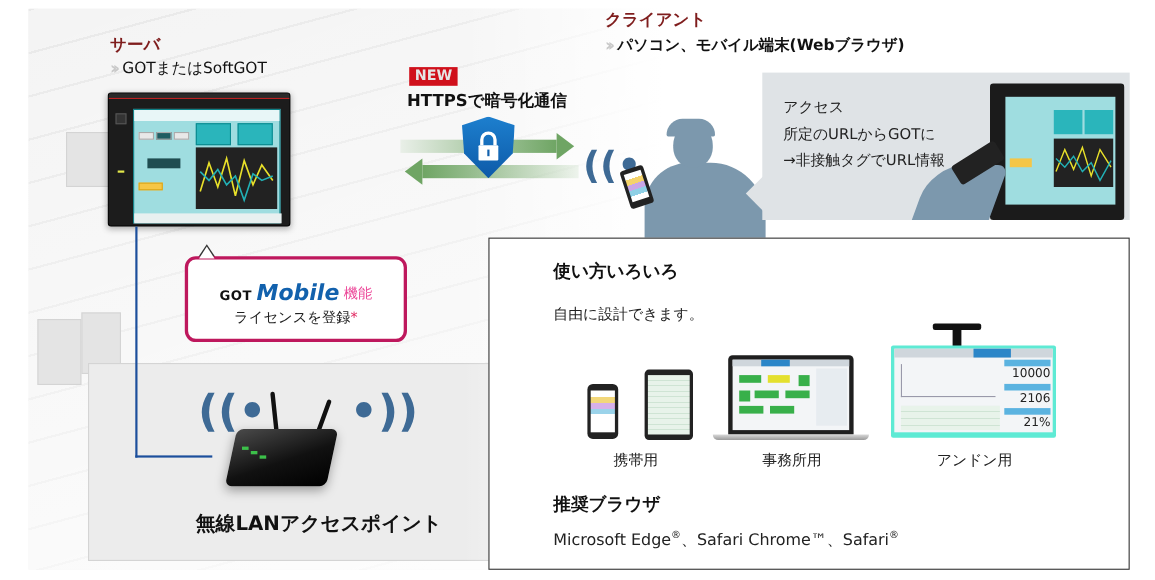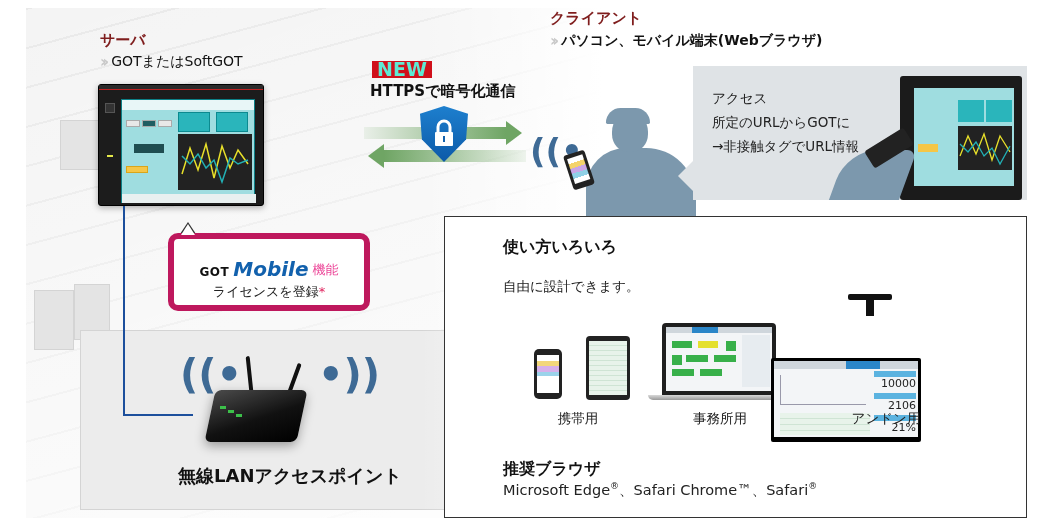--- a/index.html
+++ b/index.html
@@ -45,21 +45,21 @@
   .got-gauge { top: 12px; width: 32px; height: 20px; background: #2ab5bb; border: 1px solid #0b8a90; }
   .got-btn { height: 7px; background: #e8e8e8; border: 1px solid #aaa; }
 
   
   .wire-v { left: 123px; top: 206px; width: 2px; height: 210px; background: #1c4f9c; }
   .wire-h { left: 123px; top: 414px; width: 70px; height: 2px; background: #1c4f9c; }
 
   
   .bubble {
     left: 168px; top: 233px; width: 202px; height: 78px;
-    background: #fff; border: 6px solid #be185d; border-radius: 10px;
+    background: #fff; border: 3px solid #be185d; border-radius: 10px;
     text-align: center; padding-top: 20px;
   }
   .bubble-tail {
     left: 180px; top: 222px; width: 0; height: 0;
     border-left: 8px solid transparent; border-right: 8px solid transparent;
     border-bottom: 12px solid #333;
   }
   .bubble-tail-in {
     left: 181px; top: 224px; width: 0; height: 0;
     border-left: 7px solid transparent; border-right: 7px solid transparent;
@@ -78,21 +78,21 @@
     background: linear-gradient(160deg, #4a4a4a 0%, #111 55%, #000 100%);
     border-radius: 6px; transform: skewX(-12deg);
     box-shadow: 0 4px 10px rgba(0,0,0,0.35);
   }
   .antenna { width: 4px; height: 46px; background: #111; border-radius: 2px; }
   .led { width: 6px; height: 3px; background: #3cc04a; }
   .wifi { color: #3e6a95; font-size: 40px; font-weight: bold; line-height: 1; }
 
   
   .new-badge {
-    background: #d0101b; color: #5eead4; font-weight: bold; font-size: 19px;
+    background: #d0101b; color: #e5e5e5; font-weight: bold; font-size: 13px;
     padding: 1px 5px; display: inline-block; line-height: 15px;
   }
 
   
   .https-text { font-size: 15px; font-weight: bold; color: #111; }
   .arrow-r { left: 364px; top: 127px; width: 142px; height: 12px; background: linear-gradient(90deg, rgba(110,170,100,0.1), #6fa564); }
   .arrow-r-head { left: 506px; top: 121px; width:0;height:0; border-top:12px solid transparent; border-bottom:12px solid transparent; border-left:16px solid #6fa564; }
   .arrow-l { left: 384px; top: 150px; width: 142px; height: 12px; background: linear-gradient(270deg, rgba(110,170,100,0.1), #6fa564); }
   .arrow-l-head { left: 368px; top: 144px; width:0;height:0; border-top:12px solid transparent; border-bottom:12px solid transparent; border-right:16px solid #6fa564; }
   .shield {
@@ -129,21 +129,21 @@
 
   .mini-phone { left: 534px; top: 349px; width: 28px; height: 50px; background:#222; border-radius: 5px; }
   .mini-phone .s { left: 3px; top: 6px; width: 22px; height: 38px; background: linear-gradient(180deg,#fff 0 16%,#f2d77a 16% 30%,#d6b0ea 30% 44%,#9bd3ea 44% 56%,#fff 56%); }
   .mini-tab { left: 586px; top: 336px; width: 44px; height: 64px; background:#222; border-radius: 4px; }
   .mini-tab .s { left: 3px; top: 5px; width: 38px; height: 54px; background: repeating-linear-gradient(180deg,#e8f3ea 0 4px,#cfe4d4 4px 5px); }
   .laptop { left: 662px; top: 323px; width: 114px; height: 72px; background:#1f1f1f; border-radius: 4px 4px 0 0; }
   .laptop .s { left: 4px; top: 4px; width: 106px; height: 64px; background:#f3f5f7; }
   .laptop-base { left: 648px; top: 395px; width: 142px; height: 5px; background: linear-gradient(180deg,#d8d8d8,#9a9a9a); border-radius: 0 0 6px 6px; }
   .andon-pole { left: 866px; top: 296px; width: 8px; height: 20px; background:#111; }
   .andon-bar { left: 848px; top: 294px; width: 44px; height: 6px; background:#111; border-radius: 2px; }
-  .andon { left: 771px; top: 314px; width: 150px; height: 84px; background:#000000; border-radius: 2px; margin-top: 44px; }
+  .andon { left: 810px; top: 314px; width: 150px; height: 84px; background:#5eead4; border-radius: 2px; }
   .andon .s { left: 3px; top: 3px; width: 144px; height: 76px; background:#f3f5f7; }
   .andon-val { font-size: 11px; color:#222; text-align:right; font-family: "DejaVu Sans", sans-serif; }
 </style>
 </head>
 <body>
 
 <div class="abs factory"></div>
 <div class="abs factory-block" style="left:60px;top:120px;width:70px;height:50px;"></div>
 <div class="abs factory-block" style="left:34px;top:290px;width:40px;height:60px;"></div>
 <div class="abs factory-block" style="left:74px;top:284px;width:36px;height:56px;"></div>
@@ -299,16 +299,16 @@
     <div class="abs" style="left:100px;top:10px;width:42px;height:6px;background:#5bb3e0;"></div>
     <div class="abs andon-val" style="left:100px;top:16px;width:42px;">10000</div>
     <div class="abs" style="left:100px;top:32px;width:42px;height:6px;background:#5bb3e0;"></div>
     <div class="abs andon-val" style="left:100px;top:38px;width:42px;">2106</div>
     <div class="abs" style="left:100px;top:54px;width:42px;height:6px;background:#5bb3e0;"></div>
     <div class="abs andon-val" style="left:100px;top:60px;width:42px;">21%</div>
   </div>
 </div>
 <div class="abs dev-label" style="left:836px;top:410px;width:100px;">アンドン用</div>
 
-<div class="abs browser-title" style="left:503px;top:459px;">推奨ブラウザ</div>
+<div class="abs browser-title" style="left:503px;top:449px;">推奨ブラウザ</div>
 <div class="abs browser-list" style="left:503px;top:481px;">
   <span>Microsoft Edge</span><sup>®</sup><span>、</span><span>Safari Chrome</span><span>™</span><span>、</span><span>Safari</span><sup>®</sup>
 </div>
 
 </body></html>

